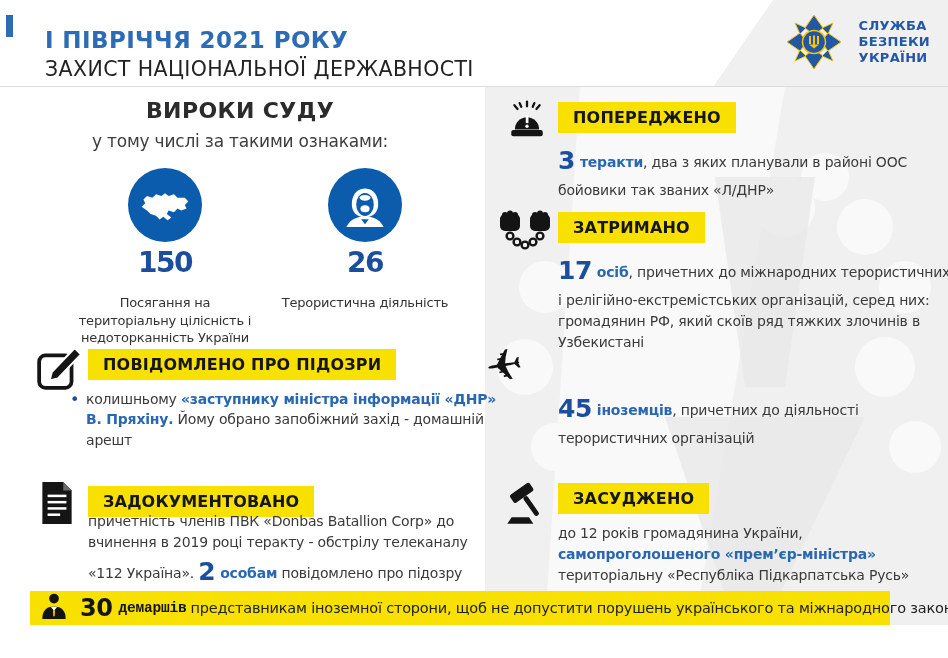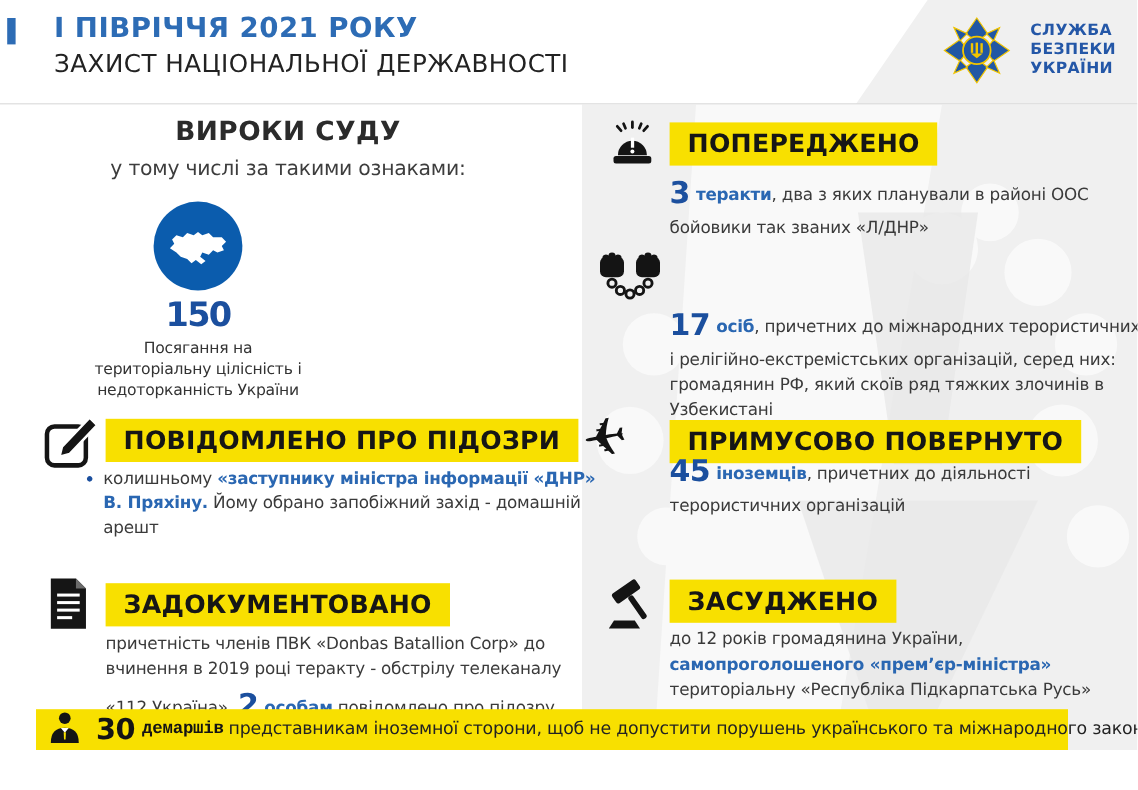--- a/index.html
+++ b/index.html
@@ -8,44 +8,44 @@
 
   
   .gray-panel{position:absolute;left:485px;top:87px;width:463px;height:538px;background:var(--panel-gray,#f0f0f0);}
   .header{position:absolute;left:0;top:0;width:948px;height:87px;background:#fff;}
   .header-gray{position:absolute;right:0;top:0;width:250px;height:87px;background:var(--panel-gray,#f0f0f0);
                clip-path:polygon(30% 0,100% 0,100% 100%,6% 100%);}
   .divider{position:absolute;left:0;top:86px;width:948px;height:1px;background:#dcdcdc;}
   .accent-mark{position:absolute;left:6px;top:15px;width:7px;height:22px;background:var(--accent-blue,#2d6cb5);}
 
   
-  .title{position:absolute;left:45px;top:11px;}
+  .title{position:absolute;left:45px;top:27px;}
   .title-l1{font-size:23px;font-weight:800;color:var(--accent-blue,#2d6cb5);letter-spacing:.4px;}
   .title-l2{font-size:20.5px;font-weight:500;color:#222;letter-spacing:.4px;margin-top:4px;text-align:right;}
   .logo{position:absolute;right:18px;top:13px;display:flex;align-items:center;gap:16px;}
   .logo-text{font-size:13px;font-weight:800;color:#2457a7;line-height:1.25;letter-spacing:.3px;}
 
   
   .badge{display:inline-block;background:var(--badge-yellow,#f8e000);color:#161616;font-weight:800;
-         font-size:21px;padding:6px 15px;letter-spacing:.2px;white-space:nowrap;}
+         font-size:16px;padding:6px 15px;letter-spacing:.2px;white-space:nowrap;}
   .abs{position:absolute;}
   .body-text{position:absolute;margin:0;font-size:14px;line-height:1.5;color:#3a3a3a;}
   .big-num{font-size:25px;font-weight:800;color:var(--number-blue,#1b4f9e);margin-right:5px;
            vertical-align:-2px;letter-spacing:-.5px;}
   .blue-bold{font-weight:700;color:#2a67b2;}
 
   
   .verdicts-title{position:absolute;left:50px;top:98px;width:380px;text-align:center;
                   font-size:22px;font-weight:800;color:#2b2b2b;letter-spacing:.4px;}
   .verdicts-sub{position:absolute;left:50px;top:131px;width:380px;text-align:center;font-size:17px;color:#3d3d3d;}
   .stat{position:absolute;width:190px;text-align:center;}
   .stat-circle{width:74px;height:74px;border-radius:50%;background:var(--circle-blue,#0b5cad);
                margin:0 auto;display:flex;align-items:center;justify-content:center;}
   .stat-num{font-size:28px;font-weight:800;color:var(--number-blue,#1b4f9e);margin-top:4px;letter-spacing:-1.5px;}
-  .stat-label{font-size:13px;color:#333;line-height:1.35;margin-top:3px;}
+  .stat-label{font-size:13px;color:#333;line-height:1.35;margin-top:15px;}
 
   
   .bullets{position:absolute;left:66px;top:389px;width:436px;margin:0;padding:0;list-style:none;}
   .bullets li{position:relative;padding-left:20px;font-size:14px;line-height:1.45;color:#3a3a3a;margin-bottom:11px;}
   .bullets li::before{content:"•";position:absolute;left:4px;top:-1px;color:var(--number-blue,#1b4f9e);font-size:16px;}
 
   
   .footer-bar{position:absolute;left:30px;top:591px;width:860px;height:34px;background:var(--badge-yellow,#f8e000);
               display:flex;align-items:center;padding-left:10px;box-sizing:border-box;white-space:nowrap;}
   .footer-num{font-size:24px;font-weight:800;color:#141414;margin:0 6px 0 12px;letter-spacing:-.5px;}
@@ -125,20 +125,34 @@
   <div class="stat" style="left:70px;top:168px;">
     <div class="stat-circle">
       <svg width="54" height="38" viewBox="0 0 60 40">
         <path fill="#ffffff" d="M6 14 L10 10 L16 12 L20 8 L26 10 L30 7 L34 10 L40 8 L44 12 L52 12 L56 16 L52 20 L54 24 L48 26 L44 24 L40 28 L34 26 L32 30 L37 34 L33 37 L28 33 L24 36 L20 32 L14 30 L10 26 L4 22 L8 18 Z"></path>
       </svg>
     </div>
     <div class="stat-num">150</div>
     <div class="stat-label">Посягання на територіальну цілісність і недоторканність України</div>
   </div>
 
+  <div class="stat" style="left:270px;top:168px;">
+    <div class="stat-circle">
+      <svg width="44" height="44" viewBox="0 0 40 40">
+        <path fill="#ffffff" d="M20 5 C11 5 8 13 8 19 C8 26 12 31 20 31 C28 31 32 26 32 19 C32 13 29 5 20 5 Z"></path>
+        <ellipse cx="20" cy="19.5" rx="8" ry="10.5" fill="#0b5cad"></ellipse>
+        <ellipse cx="20" cy="13.5" rx="5" ry="2.6" fill="#ffffff"></ellipse>
+        <ellipse cx="20" cy="23.5" rx="4.2" ry="3.2" fill="#ffffff"></ellipse>
+        <path fill="#ffffff" d="M3 40 C7 32.5 13 30.5 20 30.5 C27 30.5 33 32.5 37 40 Z"></path>
+        <polygon points="16.5,33 20,37.5 23.5,33" fill="#0b5cad"></polygon>
+      </svg>
+    </div>
+    <div class="stat-num">26</div>
+    <div class="stat-label">Терористична діяльність</div>
+  </div>
 
   <div class="abs" style="left:36px;top:346px;">
     <svg width="46" height="46" viewBox="0 0 44 44">
       <rect x="3" y="9" width="31" height="31" rx="6" fill="none" stroke="#151515" stroke-width="3.6"></rect>
       <polygon points="37,2 43,8 21,31 13,33 15,25" fill="#151515" stroke="#ffffff" stroke-width="2"></polygon>
     </svg>
   </div>
   <div class="abs" style="left:88px;top:349px;">
     <span class="badge">ПОВІДОМЛЕНО ПРО ПІДОЗРИ</span>
   </div>
@@ -154,21 +168,21 @@
         <rect x="9" y="14" width="18" height="2.4"></rect>
         <rect x="9" y="20" width="18" height="2.4"></rect>
         <rect x="9" y="26" width="18" height="2.4"></rect>
         <rect x="9" y="32" width="12" height="2.4"></rect>
       </g>
     </svg>
   </div>
   <div class="abs" style="left:88px;top:486px;text-align:center;">
     <span class="badge">ЗАДОКУМЕНТОВАНО</span>
   </div>
-  <p class="body-text" style="left:88px;top:527px;width:402px;"><span>причетність членів ПВК «Donbas Batallion Corp» до вчинення в 2019 році теракту - обстрілу телеканалу «112 Україна». </span><span class="big-num">2</span><span class="blue-bold">особам</span><span> повідомлено про підозру</span></p>
+  <p class="body-text" style="left:88px;top:511px;width:402px;"><span>причетність членів ПВК «Donbas Batallion Corp» до вчинення в 2019 році теракту - обстрілу телеканалу «112 Україна». </span><span class="big-num">2</span><span class="blue-bold">особам</span><span> повідомлено про підозру</span></p>
 
   <div class="abs" style="left:506px;top:100px;">
     <svg width="42" height="42" viewBox="0 0 40 40">
       <g stroke="#141414" stroke-width="2.2" stroke-linecap="round">
         <line x1="20" y1="6" x2="20" y2="1.5"></line>
         <line x1="11" y1="8.5" x2="8" y2="5"></line>
         <line x1="29" y1="8.5" x2="32" y2="5"></line>
         <line x1="14.5" y1="6.5" x2="13" y2="3"></line>
         <line x1="25.5" y1="6.5" x2="27" y2="3"></line>
       </g>
@@ -197,29 +211,29 @@
       </g>
       <g fill="none" stroke="#141414" stroke-width="2.4">
         <circle cx="13" cy="29" r="3.4"></circle>
         <circle cx="20" cy="35" r="3.4"></circle>
         <circle cx="28" cy="38" r="3.4"></circle>
         <circle cx="36" cy="35" r="3.4"></circle>
         <circle cx="43" cy="29" r="3.4"></circle>
       </g>
     </svg>
   </div>
+  <div class="abs" style="left:558px;top:212px;">
+    <span class="badge">ЗАТРИМАНО</span>
+  </div>
   <p class="body-text" style="left:558px;top:252px;width:400px;"><span class="big-num">17</span><span class="blue-bold">осіб</span><span>, причетних до міжнародних терористичних і релігійно-екстремістських організацій, серед них: громадянин РФ, який скоїв ряд тяжких злочинів в Узбекистані</span></p>
 
   <div class="abs" style="left:486px;top:344px;">
     <span class="plane-glyph">✈</span>
   </div>
-  <div class="abs" style="left:558px;top:350px;">
-    <span class="badge">ПРИМУСОВО ПОВЕРНУТО</span>
-  </div>
-  <p class="body-text" style="left:558px;top:374px;width:366px;"><span class="big-num">45</span><span class="blue-bold">іноземців</span><span>, причетних до діяльності терористичних організацій</span></p>
+  <p class="body-text" style="left:558px;top:390px;width:366px;"><span class="big-num">45</span><span class="blue-bold">іноземців</span><span>, причетних до діяльності терористичних організацій</span></p>
 
   <div class="abs" style="left:503px;top:476px;">
     <svg width="52" height="52" viewBox="0 0 48 48">
       <g fill="#141414" transform="rotate(-35 24 20)">
         <rect x="10" y="8" width="22" height="9" rx="2"></rect>
         <rect x="19" y="17" width="4.5" height="21" rx="2"></rect>
       </g>
       <path d="M4 44 h24 l-4 -6 h-16 z" fill="#141414"></path>
     </svg>
   </div>

